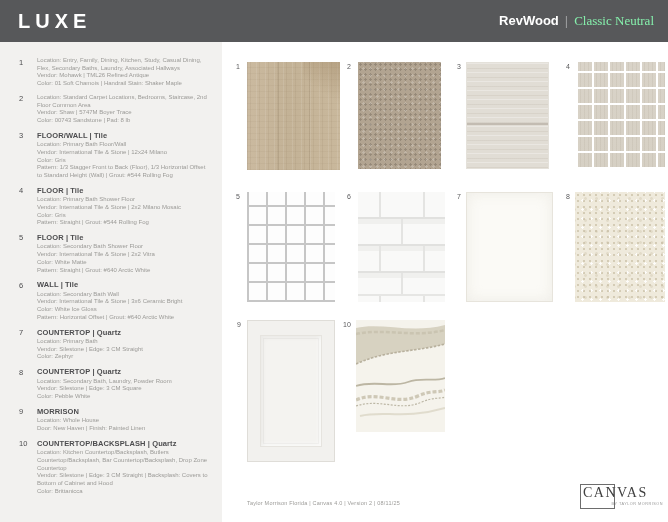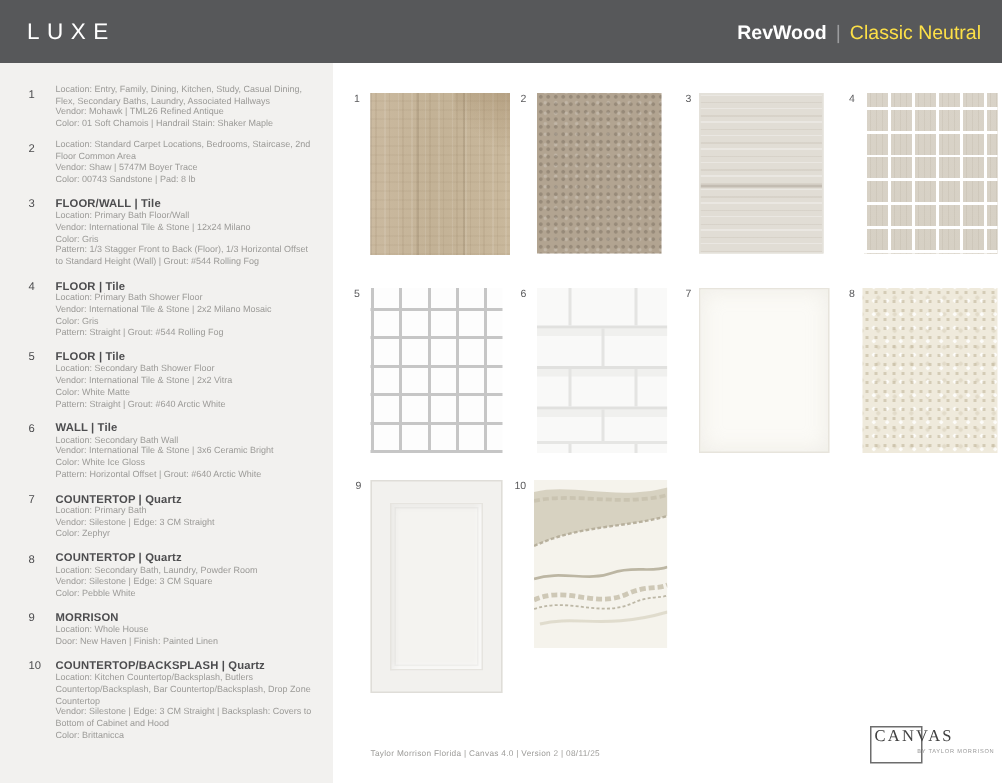--- a/index.html
+++ b/index.html
@@ -8,25 +8,25 @@
     position:relative; overflow:hidden; background:#ffffff;
     font-family:"Liberation Sans", sans-serif; -webkit-font-smoothing:antialiased;
   }
 
   
   .header {
     position:absolute; left:0; top:0; width:668px; height:42px;
     background:#57585a; display:flex; align-items:center; justify-content:space-between;
     padding:0 14px 0 18px;
   }
-  .brand { color:#ffffff; font-size:15px; font-weight:normal; letter-spacing:5px;text-align:center; }
+  .brand { color:#ffffff; font-size:20px; font-weight:bold; letter-spacing:5px;text-align:center; }
   .header-right { font-size:13px; }
   .collection { color:#ffffff; font-weight:bold; }
   .header-sep { color:#9b9c9e; margin:0 6px; font-weight:normal; }
-  .palette { color:#fde047; }
+  .palette { color:#86efac;font-family:Liberation Serif, serif; }
 
   
   .sidebar {
     position:absolute; left:0; top:42px; width:222px; height:480px;
     background:#f2f1ef; padding:15px 9px 0 19px;
   }
   .spec { display:flex; margin-bottom:6px; }
   .spec .num { flex:none; width:18px; font-size:7.5px; color:#4d4d4f; padding-top:0.5px; }
   .spec .content { flex:1; padding-right:2px; }
   .spec .title { font-size:7.5px; font-weight:bold; color:#4d4d4f; margin-bottom:1.5px; letter-spacing:.1px; }
@@ -115,21 +115,21 @@
   .door-panel::before {
     content:''; position:absolute; left:3px; right:3px; top:3px; bottom:3px;
     border:1px solid rgba(0,0,0,.03);
   }
 
   .svg-fill { display:block; width:100%; height:100%; }
 
   
   .credit { position:absolute; left:247px; top:500px; font-size:5.5px; color:#9c9b98; letter-spacing:.2px; }
   .canvas-logo { position:absolute; left:583px; top:486px; width:80px; font-family:"Liberation Serif", serif; }
-  .canvas-word { font-size:11px; color:#414141; letter-spacing:1.5px; line-height:1; position:relative; z-index:1; }
+  .canvas-word { font-size:14px; color:#414141; letter-spacing:1.5px; line-height:1; position:relative; z-index:1; }
   .canvas-box { position:absolute; left:-3px; top:-2px; width:35px; height:25px; border:1px solid #6d6d6d; }
   .canvas-tag { font-family:"Liberation Sans", sans-serif; font-size:3.8px; color:#9a9a9a; text-align:right; letter-spacing:.5px; margin-top:1.5px; border-top:0; }
 </style>
 </head>
 <body>
 
 <div class="header">
   <div class="brand">LUXE</div>
   <div class="header-right">
     <span class="collection">RevWood</span><span class="header-sep">|</span><span class="palette">Classic Neutral</span>

